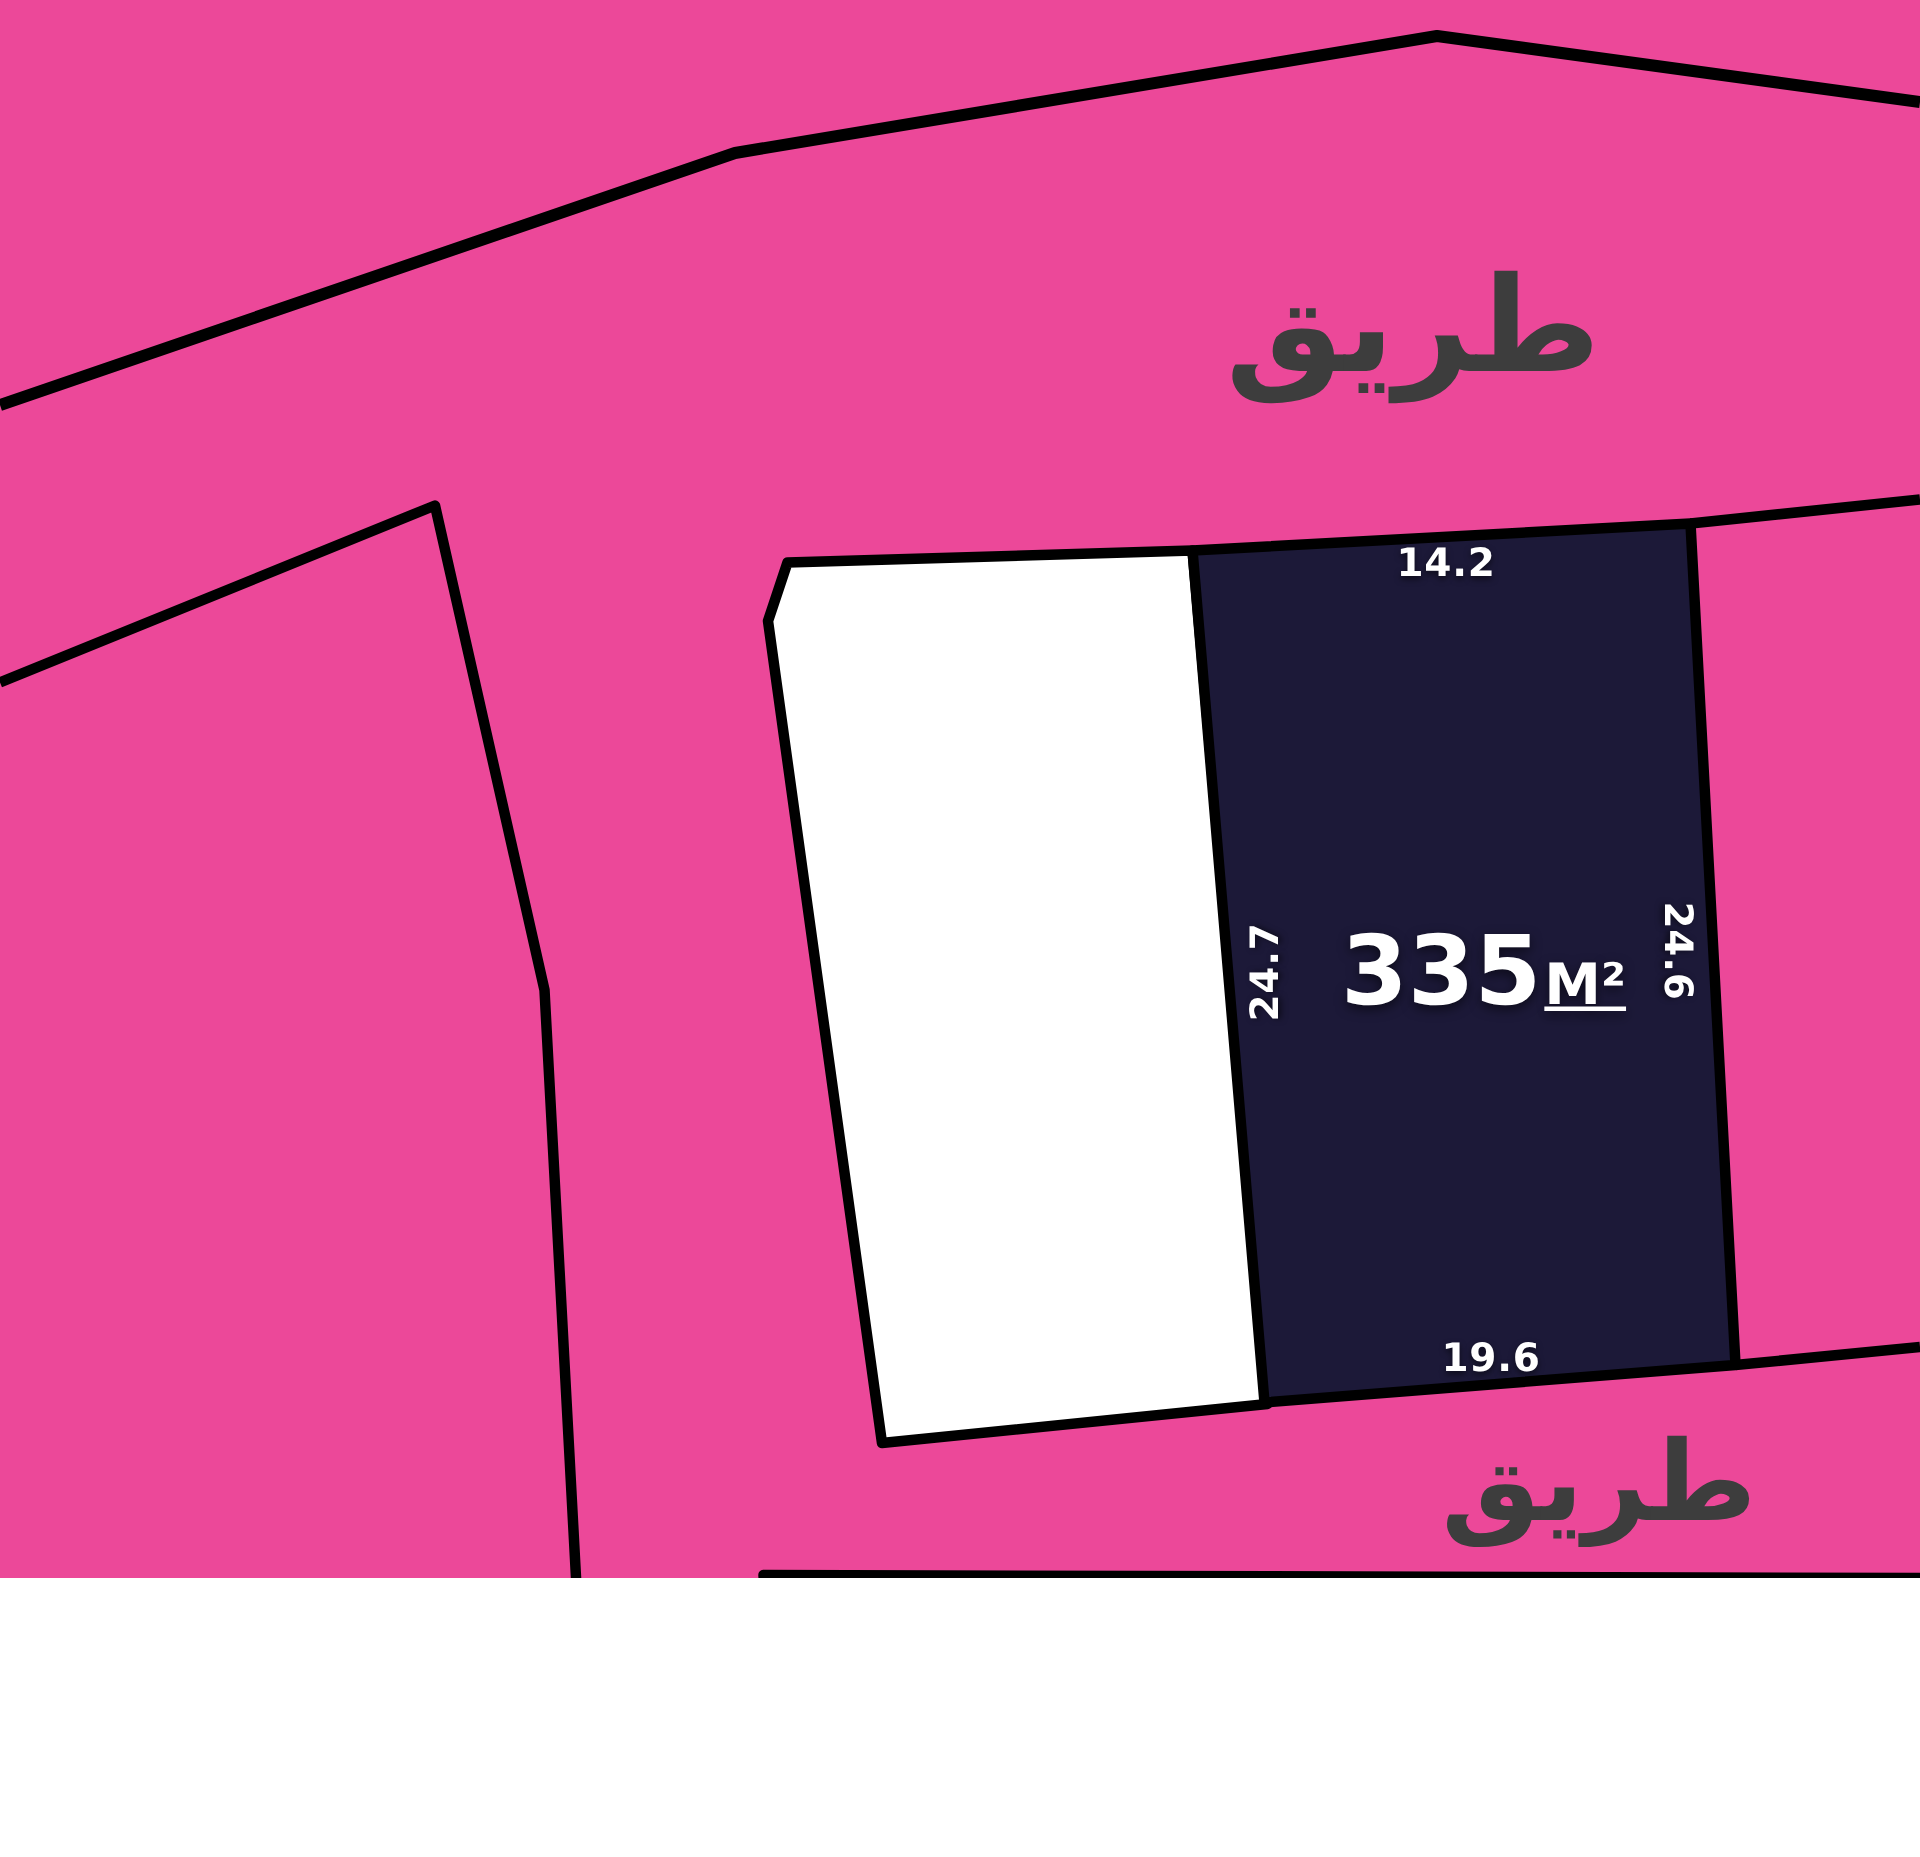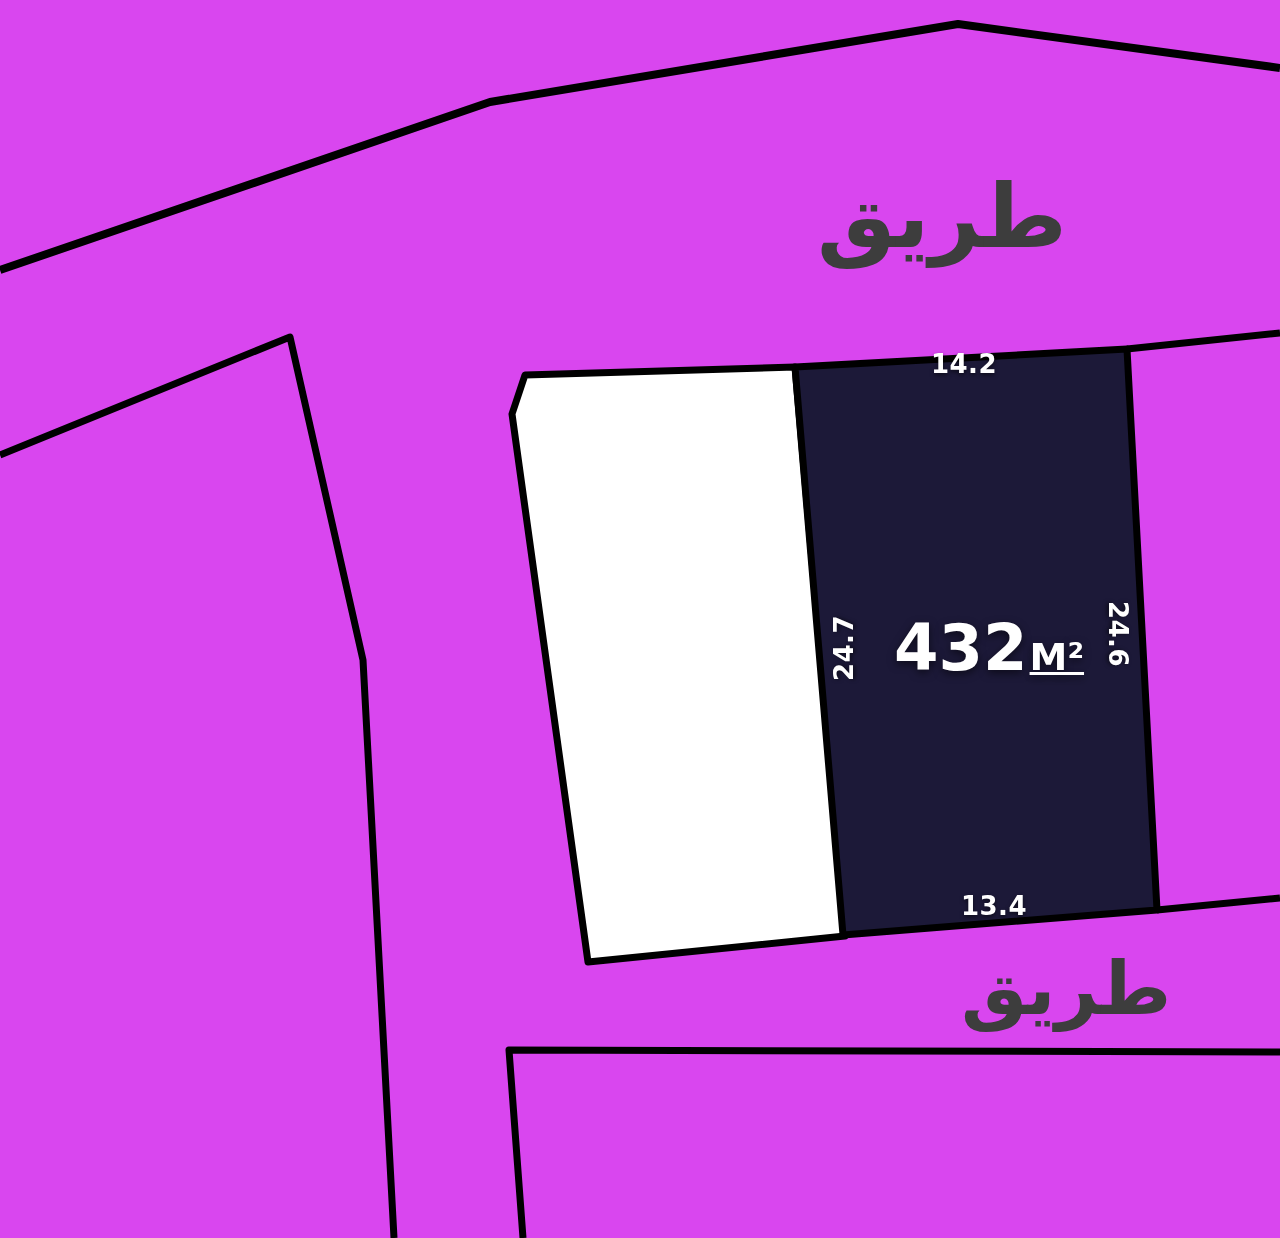--- a/index.html
+++ b/index.html
@@ -1,21 +1,21 @@
 <!DOCTYPE html>
 <html><head>
 <meta charset="utf-8">
 <style>
   html, body { margin: 0; padding: 0; }
   body { font-family: "DejaVu Sans", sans-serif; }
   #canvas {
     position: relative;
     width: 1280px;
-    height: 1238px;
-    background: #d946ef;
+    height: 1052px;
+    background: #ec4899;
     overflow: hidden;
   }
   #plot-svg { position: absolute; inset: 0; display: block; }
   .label {
     position: absolute;
     transform: translate(-50%, -50%);
     white-space: nowrap;
     font-weight: bold;
     user-select: none;
   }
@@ -50,26 +50,26 @@
     <path stroke="#000000" stroke-width="7" stroke-linejoin="round" fill="#1c1938" d="M 795,367 L 1127,349 L 1157,910 L 843,935 Z"></path>
     <path fill="none" stroke="#000000" stroke-width="7" d="M 1127,349 L 1280,333"></path>
     <path fill="none" stroke="#000000" stroke-width="7" d="M 1157,910 L 1280,898"></path>
     <path fill="none" stroke="#000000" stroke-width="7" stroke-linejoin="round" d="M 523,1238 L 509,1050 L 1280,1052"></path>
   </svg>
 
   <div class="label road-label" style="left: 942px; top: 217px; color: rgb(61, 61, 61);">طريق</div>
 
   <div class="label road-label bottom" style="left: 1066px; top: 988px; color: rgb(61, 61, 61);">طريق</div>
 
-  <div class="label dim-label" style="left: 964px; top: 364px;">14.2</div>
+  <div class="label dim-label" style="left: 964px; top: 376px;">14.2</div>
 
   <div class="label dim-label rot-ccw" style="left: 844px; top: 648px;">24.7</div>
 
   <div class="label dim-label rot-cw" style="left: 1118px; top: 634px;">24.6</div>
 
-  <div class="label dim-label" style="left: 994px; top: 906px;">13.4</div>
+  <div class="label dim-label" style="left: 994px; top: 906px;">19.6</div>
 
   <div class="label area-label" style="left: 989px; top: 648px;">
-    <span class="area-value">432</span>
+    <span class="area-value">335</span>
     <span class="area-unit">M²</span>
   </div>
 
 </div>
 
 </body></html>

